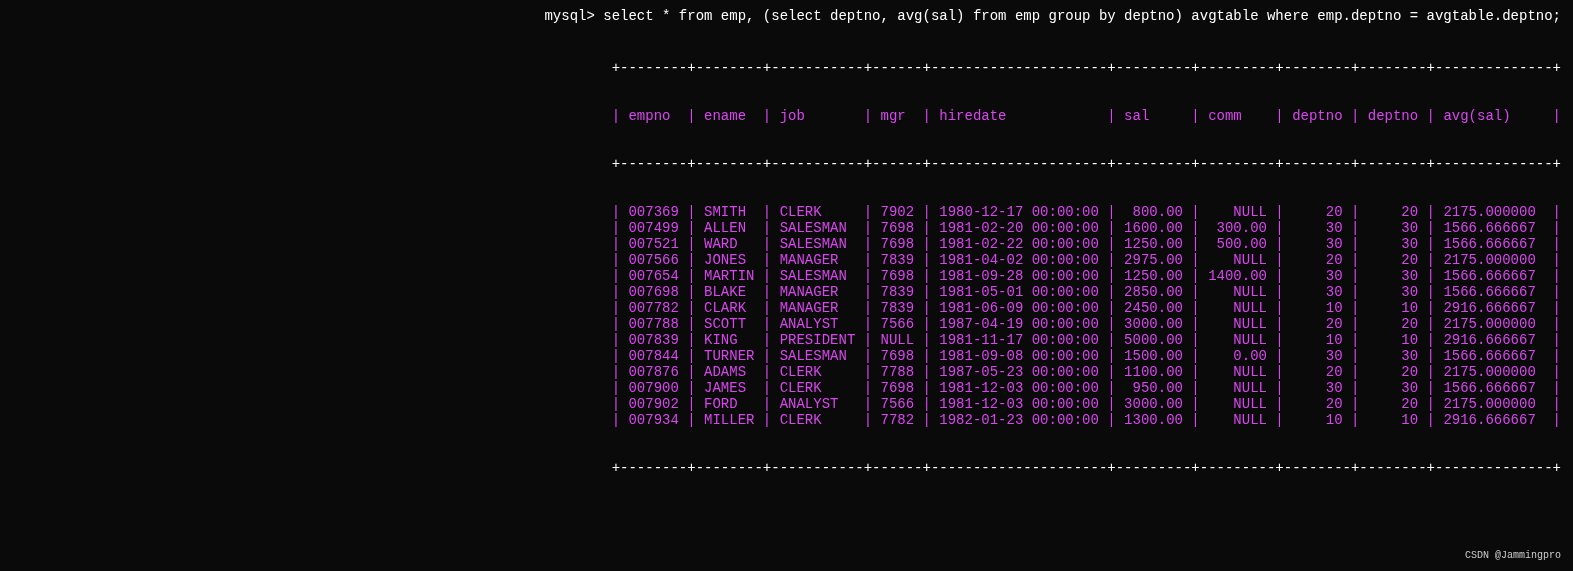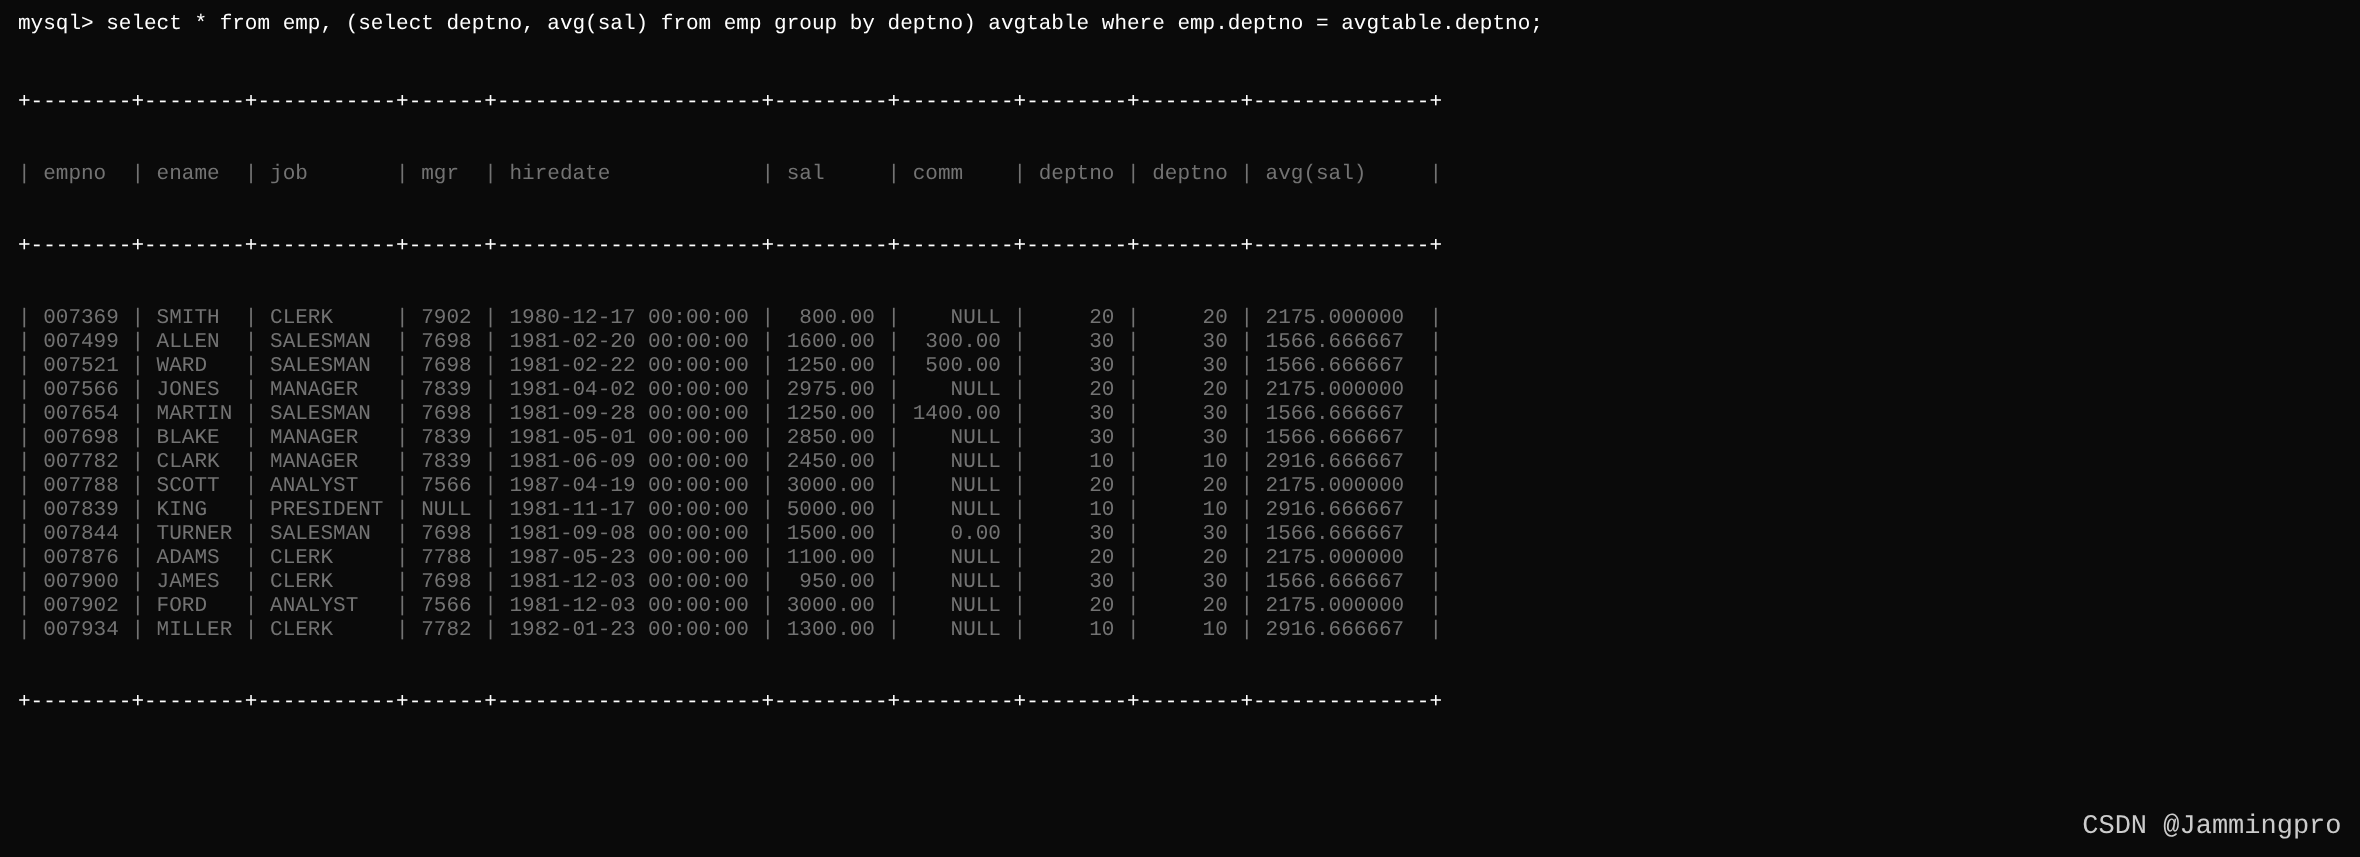--- a/index.html
+++ b/index.html
@@ -1,15 +1,15 @@
 <!DOCTYPE html>
 <html><head>
   <meta charset="utf-8">
   <style>
-    * { margin: 0; padding: 0; box-sizing: border-box; }
+    * { margin: 0; padding: 0; box-sizing: border-box; text-align: right; }
     body {
       background-color: #0a0a0a;
       color: #ffffff;
       font-family: 'Courier New', Courier, monospace;
       font-size: 14px;
       padding: 8px 12px;
       min-height: 571px;
       width: 1573px;
       overflow: hidden;
     }
@@ -18,32 +18,32 @@
       margin-bottom: 4px;
       white-space: pre;
     }
     .table-container {
       white-space: pre;
     }
     .separator-line {
       color: #ffffff;
     }
     .table-row-data {
-      color: #737373;
+      color: #d946ef;
     }
     .footer-line {
       color: #ffffff;
       margin-top: 4px;
     }
     .watermark {
       position: fixed;
       bottom: 10px;
       right: 12px;
       color: #cccccc;
-      font-size: 18px;
+      font-size: 10px;
     }
   </style>
 </head>
 <body>
 
 <div>
   <div class="query-line">mysql&gt; select * from emp, (select deptno, avg(sal) from emp group by deptno) avgtable where emp.deptno = avgtable.deptno;</div>
   <div class="table-container">
     <div class="separator-line">+--------+--------+-----------+------+---------------------+---------+---------+--------+--------+--------------+</div>
     <div class="table-row-data">| empno  | ename  | job       | mgr  | hiredate            | sal     | comm    | deptno | deptno | avg(sal)     |</div>

